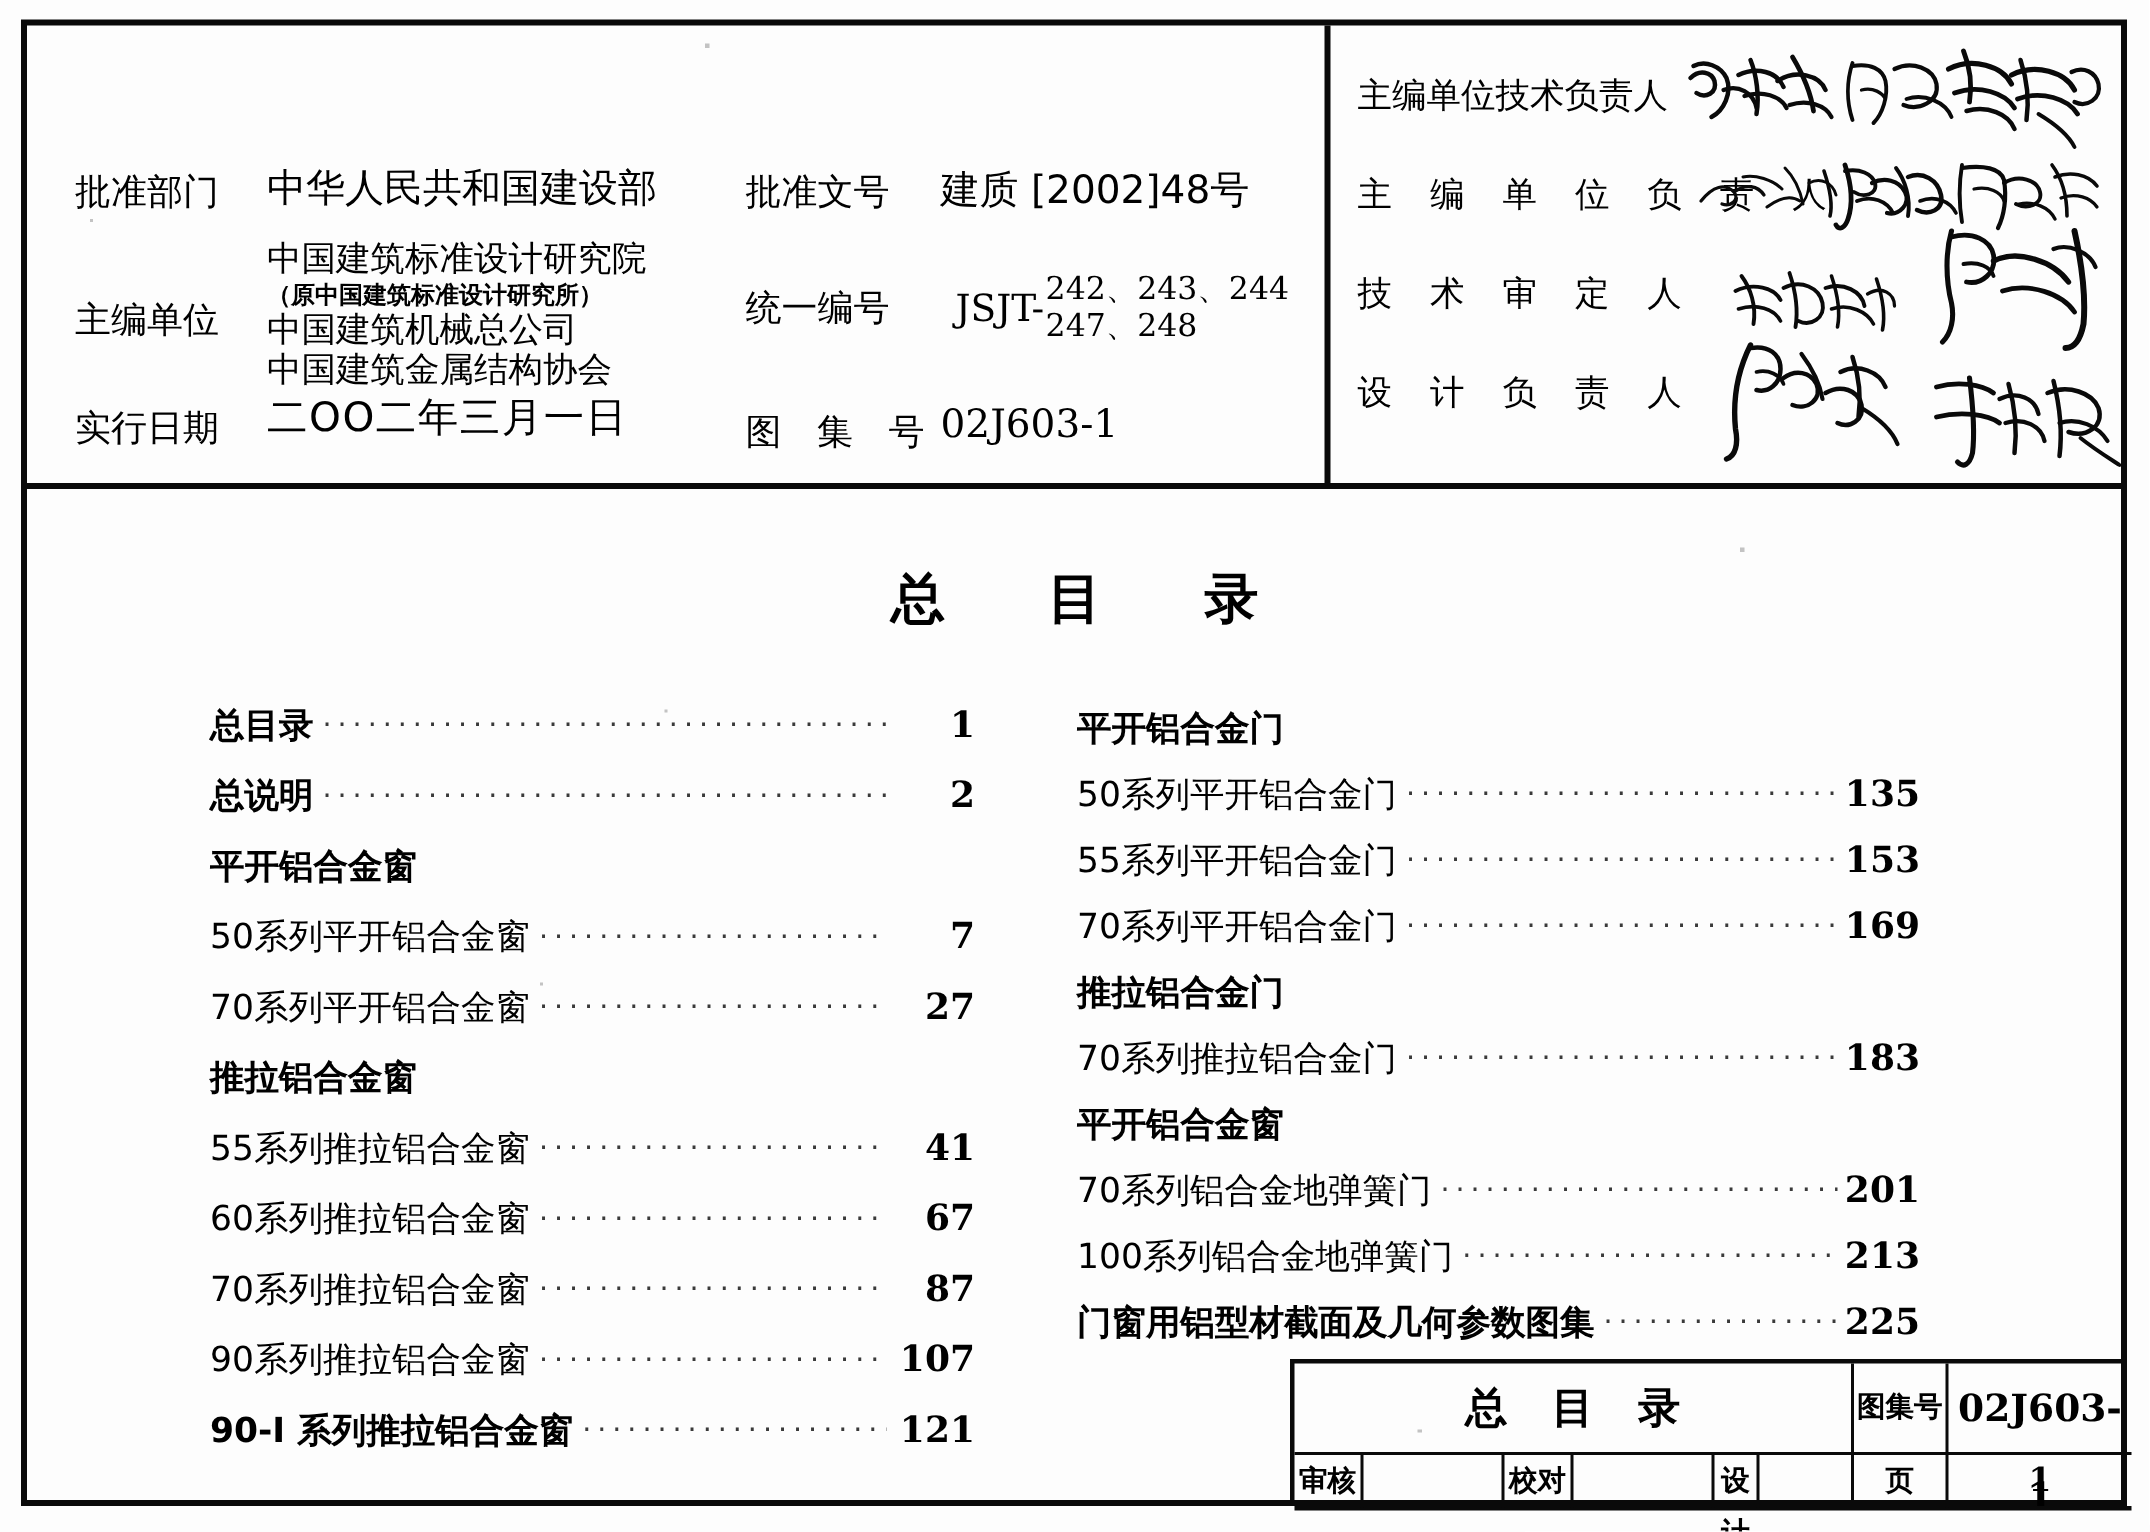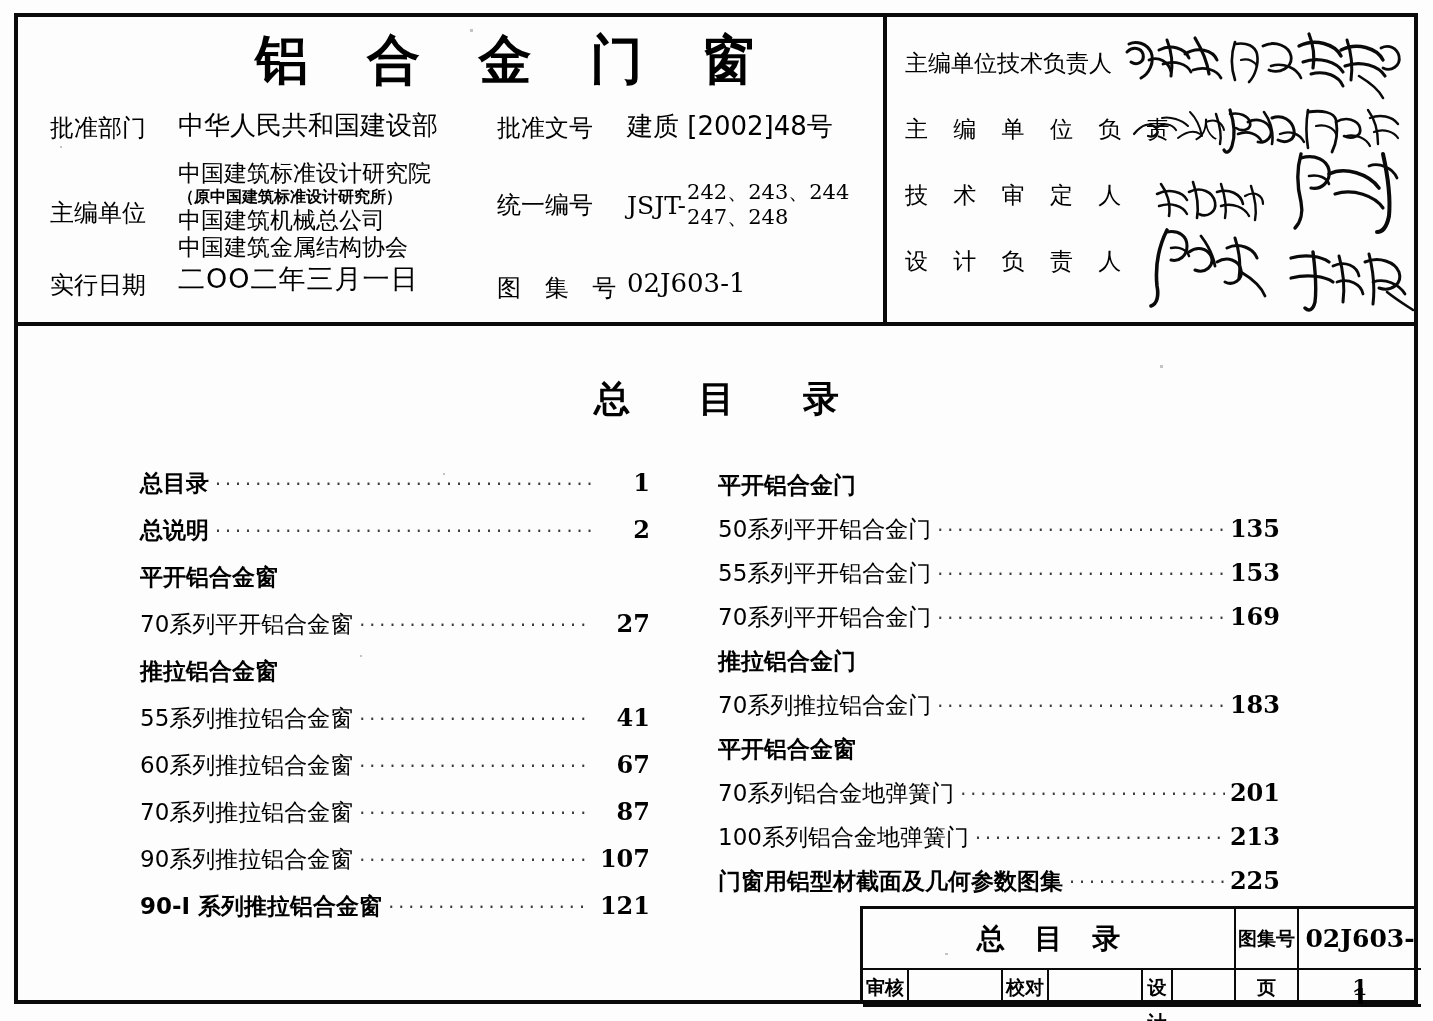--- a/index.html
+++ b/index.html
@@ -106,21 +106,21 @@
   .org-small { font-size: 16px; font-weight:700; line-height: 20px; white-space: nowrap;}
   .date-line { font-size: 27px; font-weight:500; line-height: 1; white-space: nowrap; letter-spacing:1px;}
 
   .mr-r1 { position:absolute; left:0;   top:0;  }
   .mr-r1v{ position:absolute; left:130px; top:-3px;}
   .mr-r2 { position:absolute; left:0;   top:77px;}
   .mr-r2v{ position:absolute; left:130px; top:68px;}
   .mr-r3 { position:absolute; left:0;   top:160px;}
   .mr-r3v{ position:absolute; left:130px; top:156px;}
 
-  .jsjt-wrap { display:flex; align-items:center; white-space:nowrap;}
+  .jsjt-wrap { display:flex; align-items:center; white-space:nowrap;margin-left:10px;}
   .jsjt-pre { font-size: 25px; font-family:"DejaVu Serif","Liberation Serif",serif; }
   .jsjt-nums { font-size: 21px; line-height: 25px; font-family:"DejaVu Serif","Liberation Serif",serif; margin-left:1px;}
   .atlas-no { font-size: 26px; font-family:"DejaVu Serif","Liberation Serif",serif; letter-spacing:0px;}
   .approval-no { font-size: 26px; white-space:nowrap;}
 
   
   .sig-block {
     position: absolute;
     left: 905px;
     top: 40px;
@@ -295,21 +295,20 @@
 </head>
 <body>
 
 <div id="page">
 
   <div class="frame"></div>
 
   <div class="header-band"></div>
   <div class="header-vdiv"></div>
 
-  <div class="doc-title">铝 合 金 门 窗</div>
 
   <div class="meta-left">
 
     <div class="meta-label ml-r1">批准部门</div>
     <div class="meta-value ml-r1v">中华人民共和国建设部</div>
 
     <div class="meta-label ml-r2">主编单位</div>
     <div class="ml-r2v">
       <div class="org-line">中国建筑标准设计研究院</div>
       <div class="org-small">（原中国建筑标准设计研究所）</div>
@@ -484,20 +483,25 @@
     </div>
     <div class="toc-item">
       <span class="toc-text group">总说明</span>
       <span class="toc-dots"></span>
       <span class="toc-page">2</span>
     </div>
     <div class="toc-item">
       <span class="toc-text group">平开铝合金窗</span>
     </div>
     <div class="toc-item">
+      <span class="toc-text">50系列平开铝合金窗</span>
+      <span class="toc-dots"></span>
+      <span class="toc-page">7</span>
+    </div>
+    <div class="toc-item">
       <span class="toc-text">70系列平开铝合金窗</span>
       <span class="toc-dots"></span>
       <span class="toc-page">27</span>
     </div>
     <div class="toc-item">
       <span class="toc-text group">推拉铝合金窗</span>
     </div>
     <div class="toc-item">
       <span class="toc-text">55系列推拉铝合金窗</span>
       <span class="toc-dots"></span>

